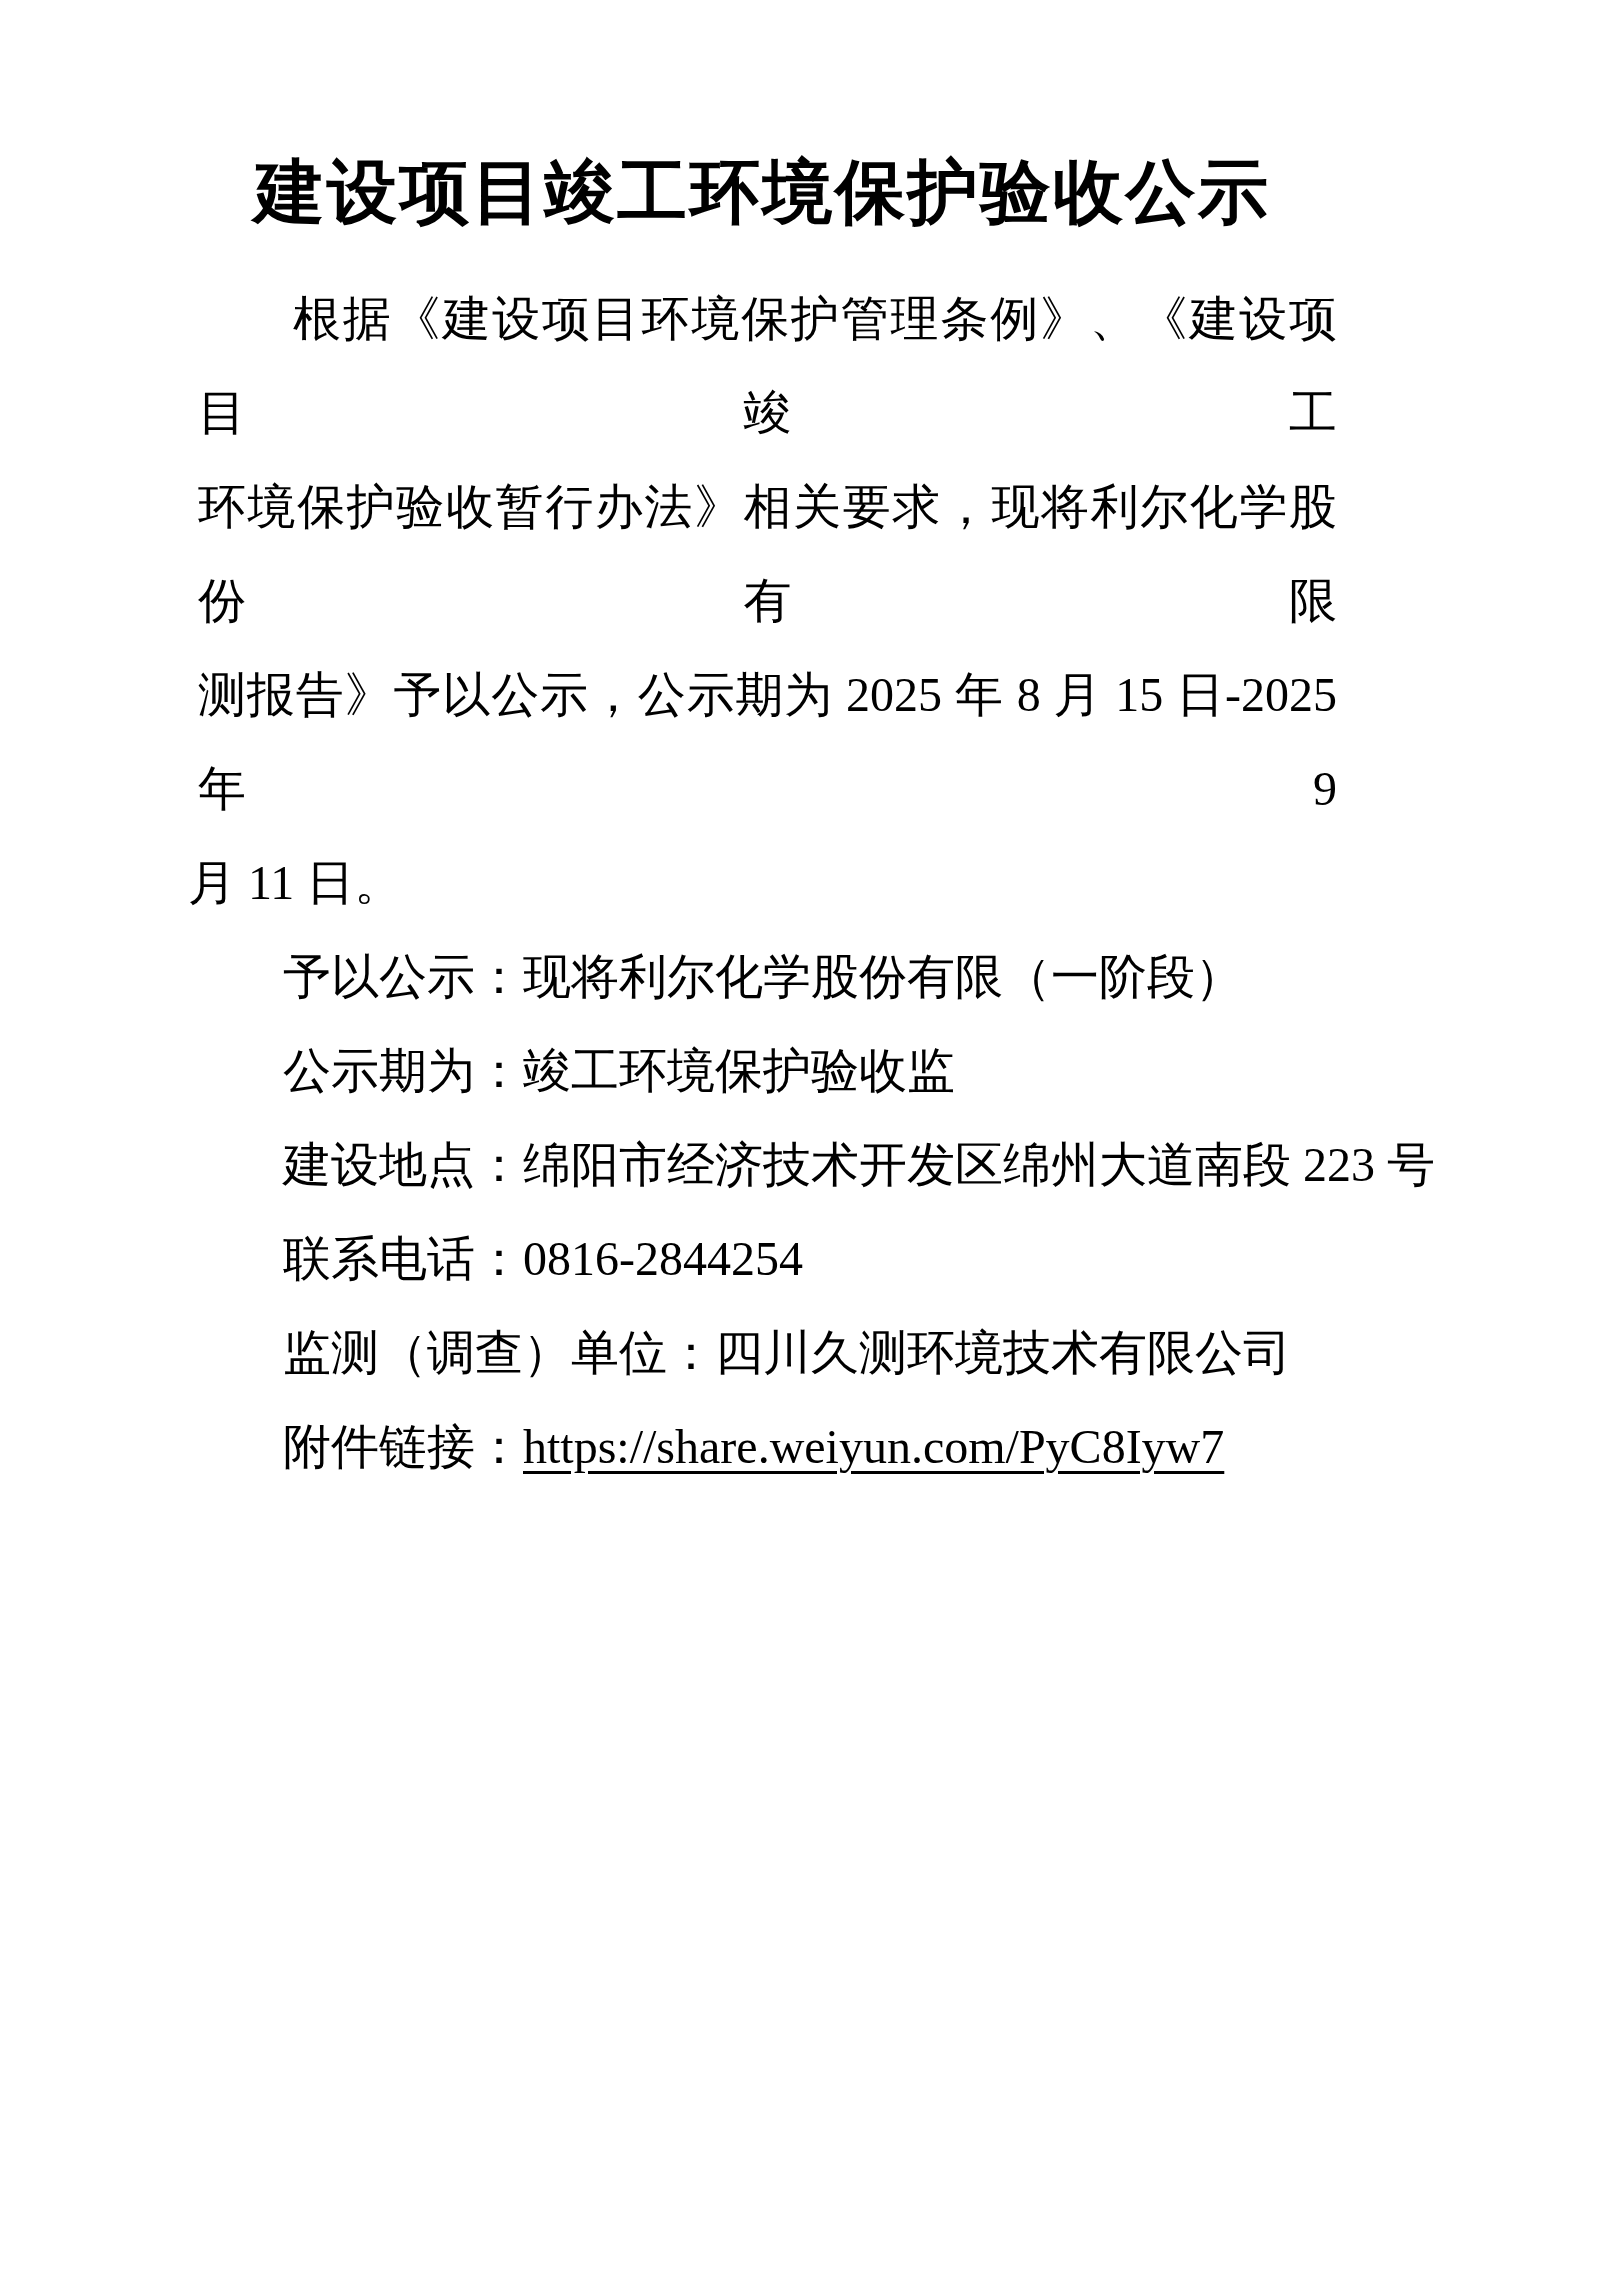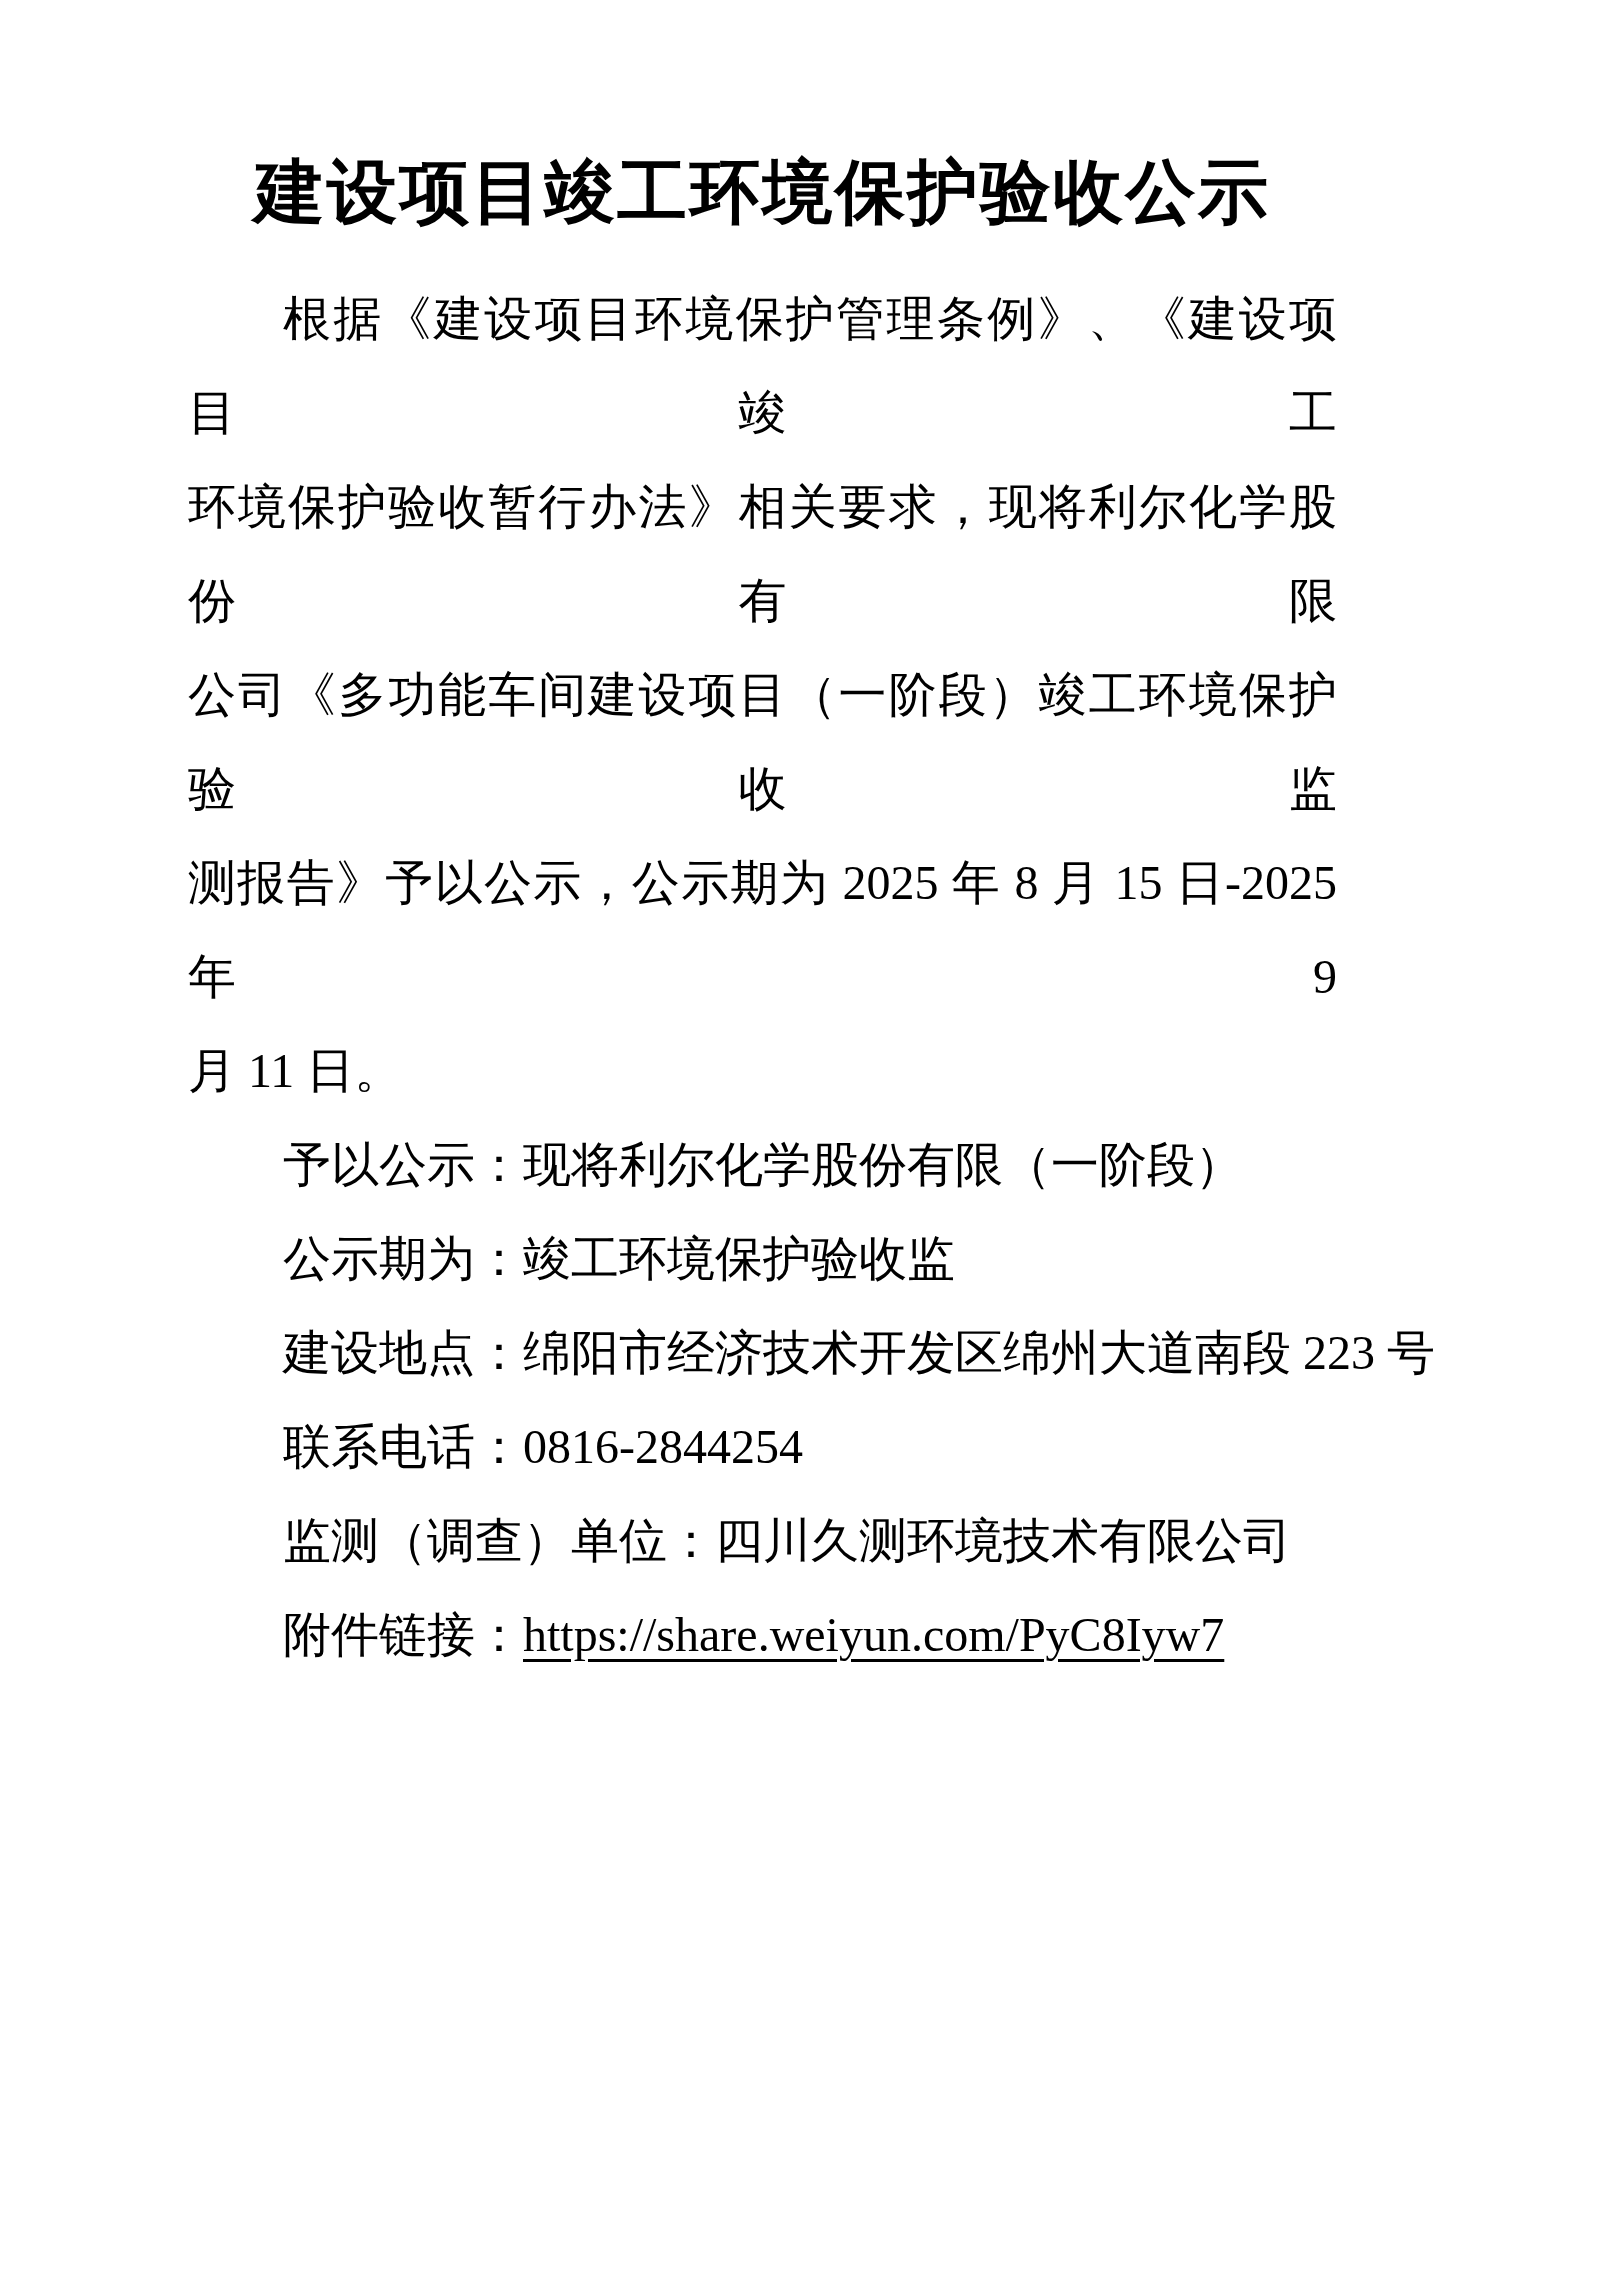--- a/index.html
+++ b/index.html
@@ -39,20 +39,21 @@
   .line {
     font-size: 48px;
     line-height: 94px;
     white-space: nowrap;
   }
   .just {
     text-align: justify;
     text-align-last: justify;
     text-justify: inter-character;
     white-space: normal;
+    margin-left: 10px;
   }
   .indent {
     text-indent: 95px;
   }
   .field {
     padding-left: 95px;
   }
   .link {
     text-decoration: underline;
     text-decoration-thickness: 3.2px;
@@ -62,21 +63,20 @@
 </head>
 <body>
 
 <div class="page">
 
   <h1 class="title">建设项目竣工环境保护验收公示</h1>
 
   <div class="para">
     <div class="line just indent">根据《建设项目环境保护管理条例》、《建设项目竣工</div>
     <div class="line just">环境保护验收暂行办法》相关要求，现将利尔化学股份有限</div>
-    <div class="line just">公司《多功能车间建设项目（一阶段）竣工环境保护验收监</div>
     <div class="line just">测报告》予以公示，公示期为 2025 年 8 月 15 日-2025 年 9</div>
     <div class="line">月 11 日。</div>
   </div>
 
   <div>
     <div class="line field">
       <span>予以公示：</span><span>现将利尔化学股份有限（一阶段）</span>
     </div>
     <div class="line field">
       <span>公示期为：</span><span>竣工环境保护验收监</span>

